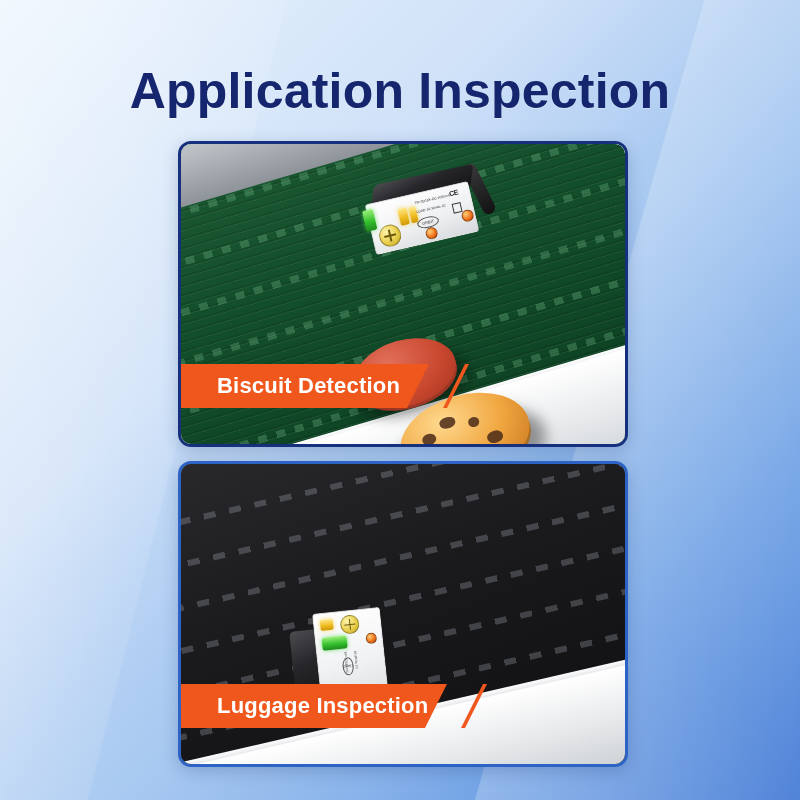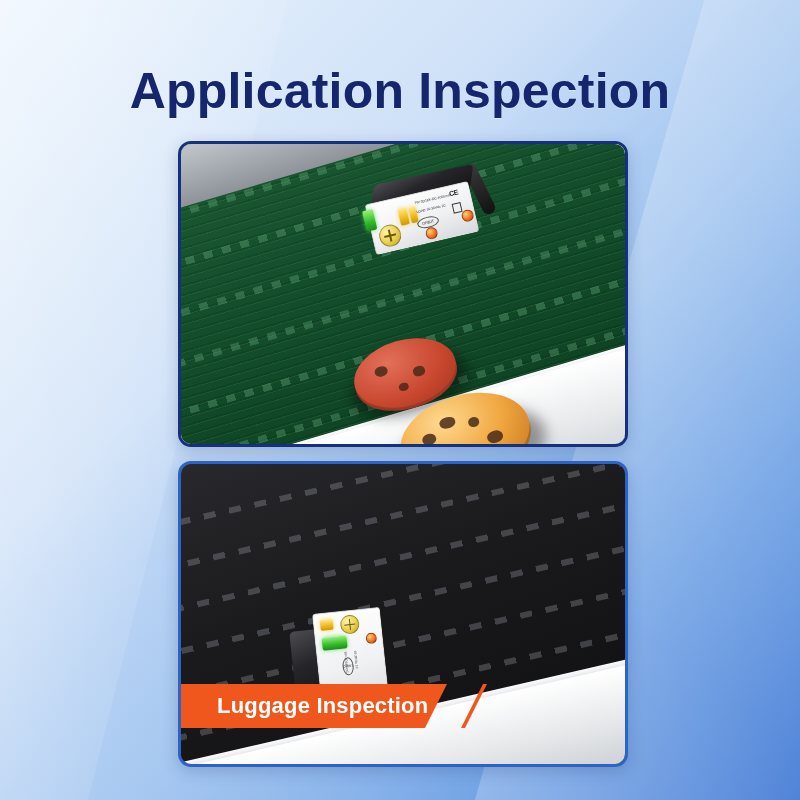--- a/index.html
+++ b/index.html
@@ -250,20 +250,26 @@
           <div class="screw" style="left:91px;top:27px;width:10px;height:10px;"></div>
           <div class="lbl" style="left:48px;top:7px;font-size:3.4px;">TIP-3D18X-DC 4000m/s</div>
           <div class="lbl" style="left:48px;top:16px;font-size:3.4px;">LOAD 10-30Vdc 1C</div>
           <div class="oval" style="left:46px;top:25px;width:20px;height:9px;font-size:4px;">ORBIT</div>
           <div class="ce" style="left:84px;top:4px;font-size:7px;">CE</div>
           <div style="position:absolute;left:84px;top:18px;width:7px;height:8px;border:1px solid #3a3a3a;"></div>
         </div>
       </div>
     </div>
 
+    <div class="banner-wrap" style="bottom:36px;">
+      <div class="banner" style="width:248px;">
+        <span>Biscuit Detection</span>
+      </div>
+      <div class="banner-accent" style="left:262px;"></div>
+    </div>
   </div>
 
   <div class="card card-2">
     <div class="scene">
       <div class="s2-bg"></div>
       <div class="s2-topwall"></div>
       <div class="s2-belt"></div>
 
       <div class="s2-dash">
         <div class="s2-drow" style="top:60px"></div>

